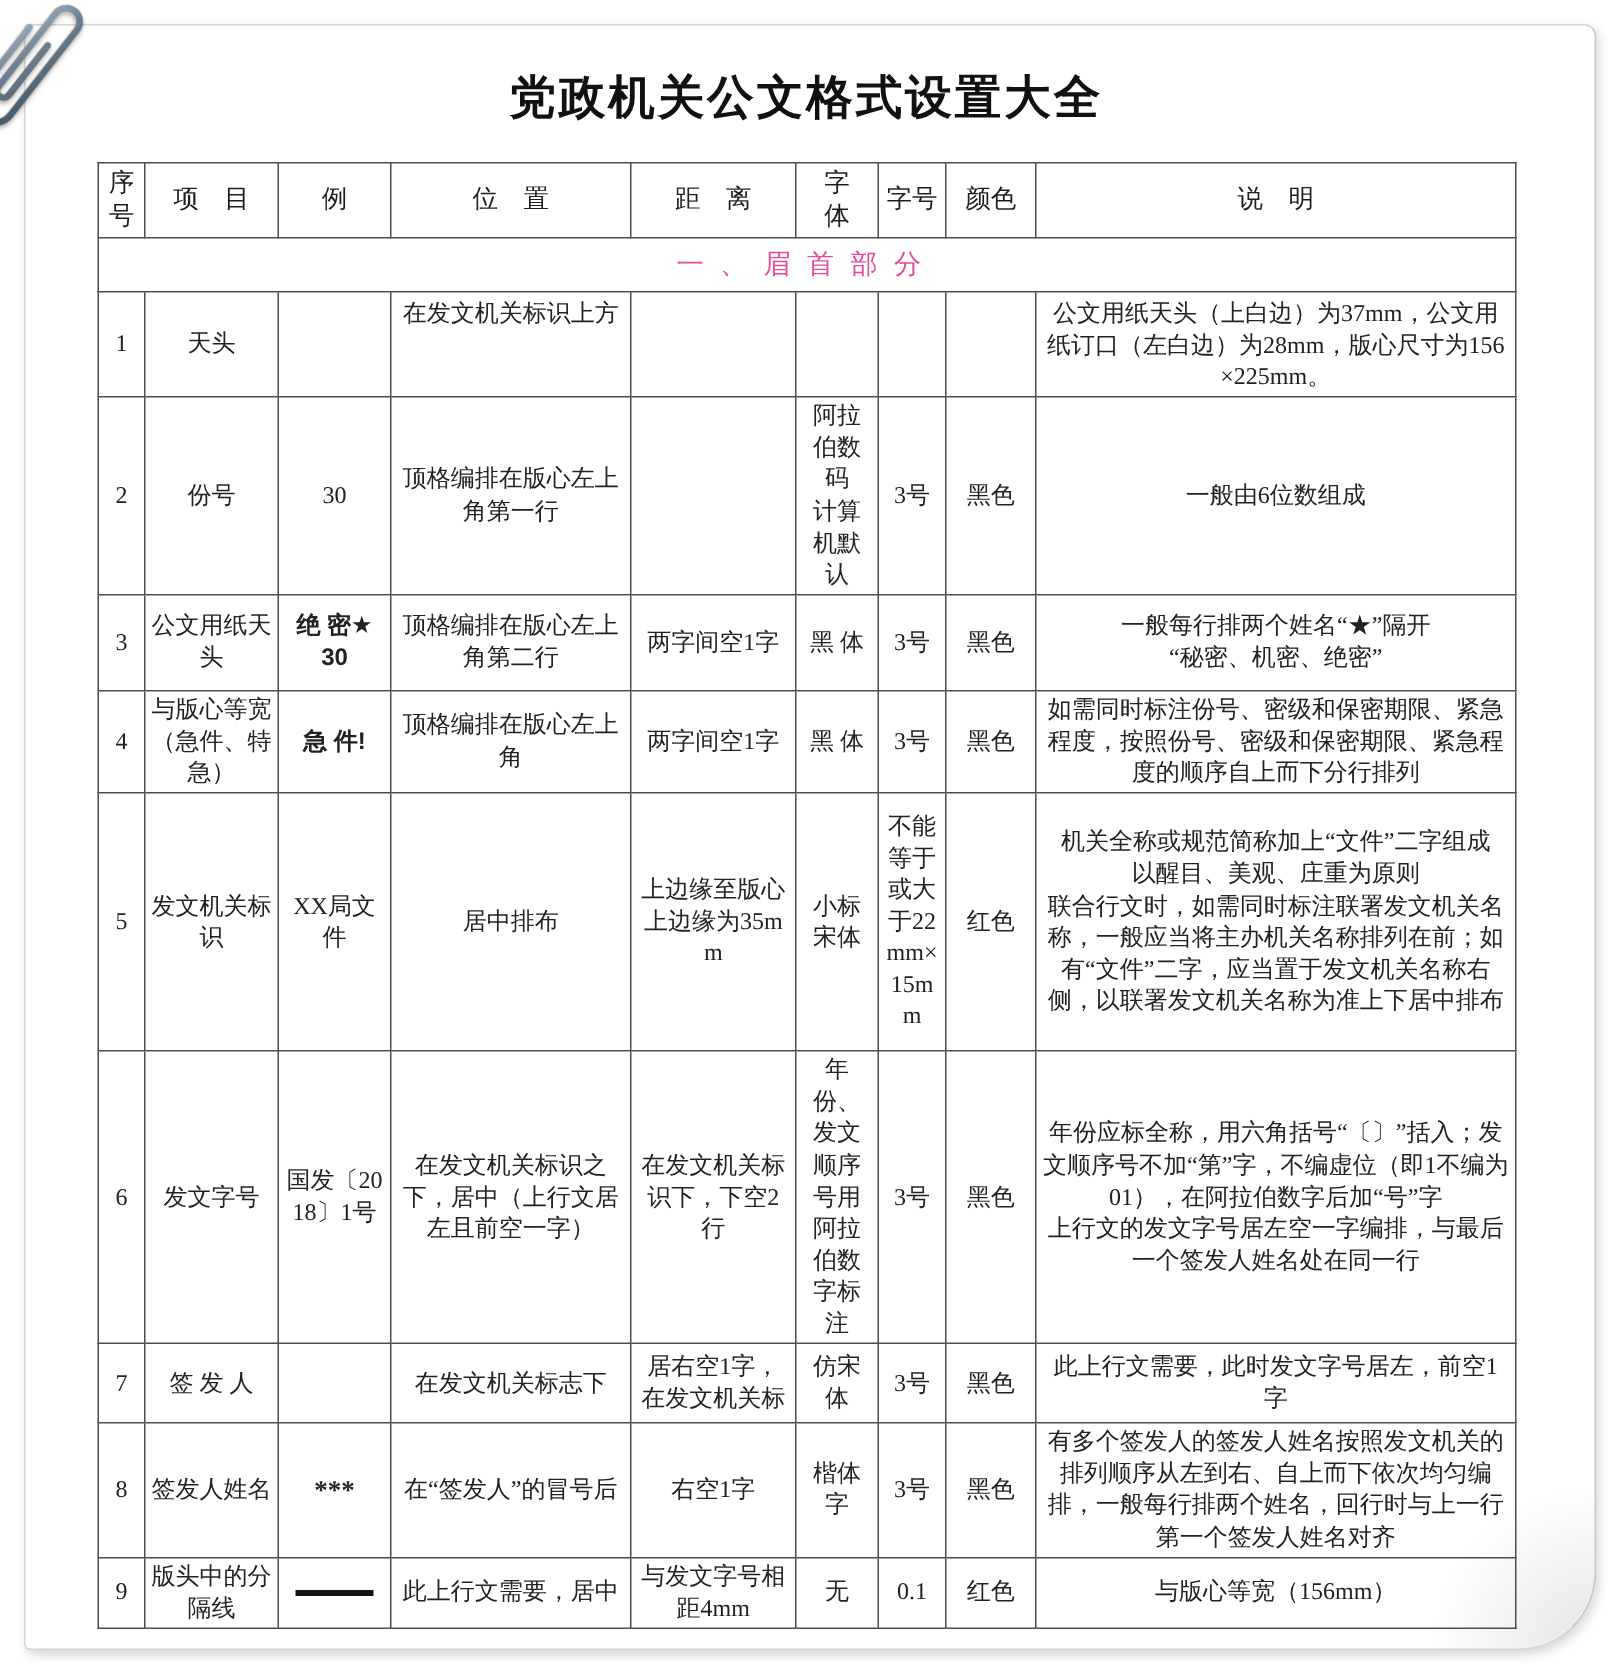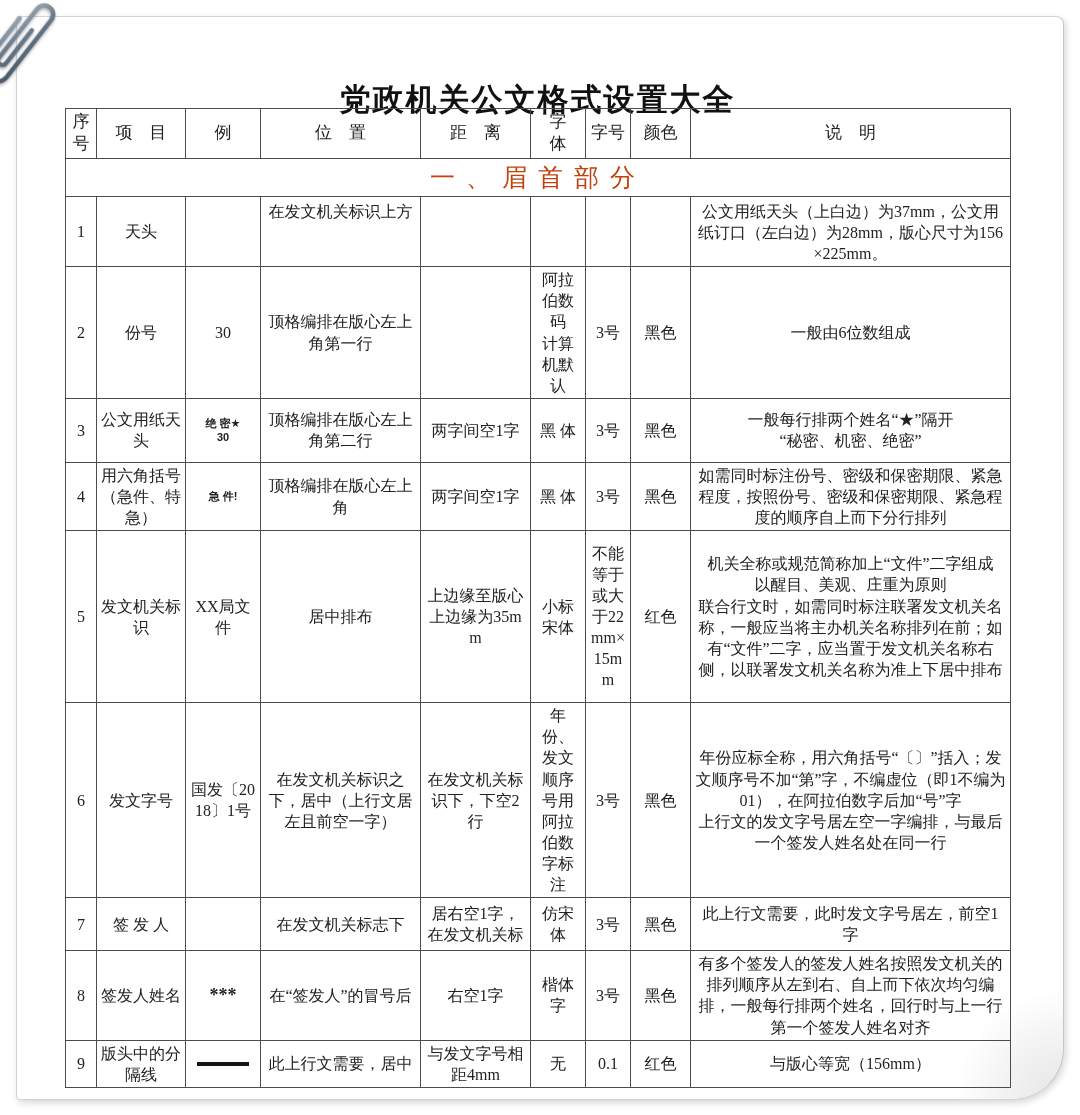--- a/index.html
+++ b/index.html
@@ -25,54 +25,54 @@
     pointer-events:none;
   }
   .paperclip{
     position:absolute;left:14px;top:-6px;z-index:5;
     transform:rotate(38deg);transform-origin:27px 18px;
     filter:drop-shadow(1px 2px 1.5px rgba(0,0,0,0.28));
   }
   .doc-title{
     position:absolute;left:65px;top:42px;width:945px;height:46px;
     text-align:center;font-size:31px;font-weight:bold;letter-spacing:2px;
-    line-height:46px;color:#111;margin-top:35px;
+    line-height:46px;color:#111;
   }
   table.fmt{
     position:absolute;left:65px;top:108px;width:945px;
     border-collapse:collapse;table-layout:fixed;
     font-size:16px;line-height:1.32;
   }
   table.fmt td,table.fmt th{
     border:1px solid #4c4c4c;
     padding:2px 4px;
     vertical-align:middle;text-align:center;
     white-space:pre-line;
     word-break:break-all;
     font-weight:normal;
   }
   thead tr{height:44px;}
   thead th{font-size:17px;color:#1d1d1d;}
   .section-row{height:36px;}
   .section-row td{
-    color:#c2410c;font-weight:bold;font-size:25px;letter-spacing:11px;
+    color:#ec4899;font-weight:bold;font-size:18px;letter-spacing:11px;
     text-align:center;
   }
   
   td.cell-position, td.cell-distance, td.cell-note{
     text-align:left;padding-left:7px;padding-right:6px;
   }
   td.cell-no{font-size:16px;}
   
   tr.row-1{height:67px;} tr.row-2{height:131px;} tr.row-3{height:64px;}
   tr.row-4{height:68px;} tr.row-5{height:172px;} tr.row-6{height:173px;}
   tr.row-7{height:53px;} tr.row-8{height:82px;} tr.row-9{height:45px;}
   tr.row-1 td.cell-position, tr.row-1 td.cell-note{vertical-align:top;padding-top:4px;}
   tr.row-3 td.cell-example, tr.row-4 td.cell-example{
-    font-family:"Liberation Sans","DejaVu Sans",sans-serif;font-weight:bold;font-size:11px;
+    font-family:"Liberation Sans","DejaVu Sans",sans-serif;font-weight:bold;font-size:16px;
   }
   tr.row-8 td.cell-example{font-weight:bold;font-size:18px;}
   .example-line{
     width:52px;height:4px;background:#141414;margin:0 auto;
   }
 </style>
 </head>
 <body>
 
 <div class="sheet"></div>
@@ -154,21 +154,21 @@
         <td class="cell cell-position">顶格编排在版心左上角第二行</td>
         <td class="cell cell-distance">两字间空1字</td>
         <td class="cell cell-font">黑 体</td>
         <td class="cell cell-size">3号</td>
         <td class="cell cell-color">黑色</td>
         <td class="cell cell-note">一般每行排两个姓名“★”隔开
 “秘密、机密、绝密”</td>
       </tr>
       <tr class="data-row row-4">
         <td class="cell cell-no">4</td>
-        <td class="cell cell-item">用六角括号（急件、特急）</td>
+        <td class="cell cell-item">与版心等宽（急件、特急）</td>
         <td class="cell cell-example">急 件!</td>
         <td class="cell cell-position">顶格编排在版心左上角</td>
         <td class="cell cell-distance">两字间空1字</td>
         <td class="cell cell-font">黑 体</td>
         <td class="cell cell-size">3号</td>
         <td class="cell cell-color">黑色</td>
         <td class="cell cell-note">如需同时标注份号、密级和保密期限、紧急程度，按照份号、密级和保密期限、紧急程度的顺序自上而下分行排列</td>
       </tr>
       <tr class="data-row row-5">
         <td class="cell cell-no">5</td>

